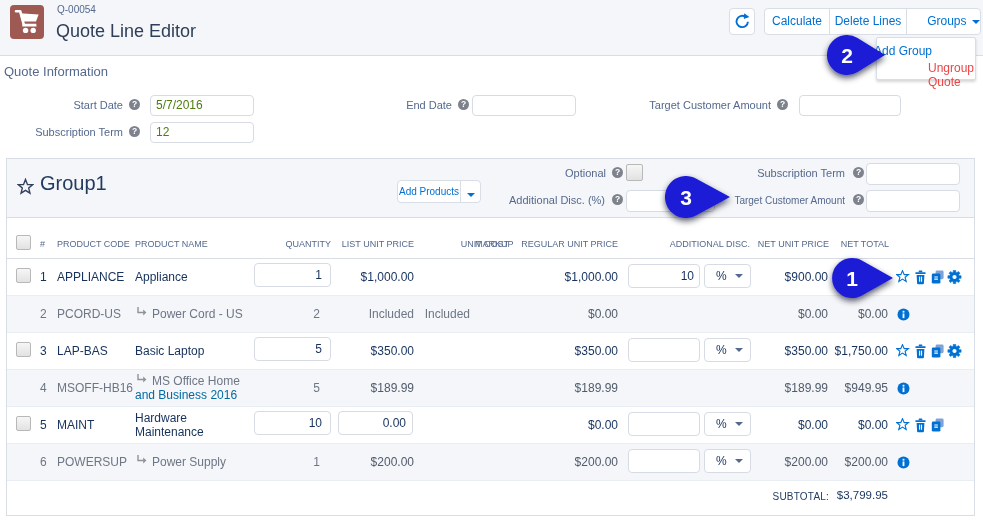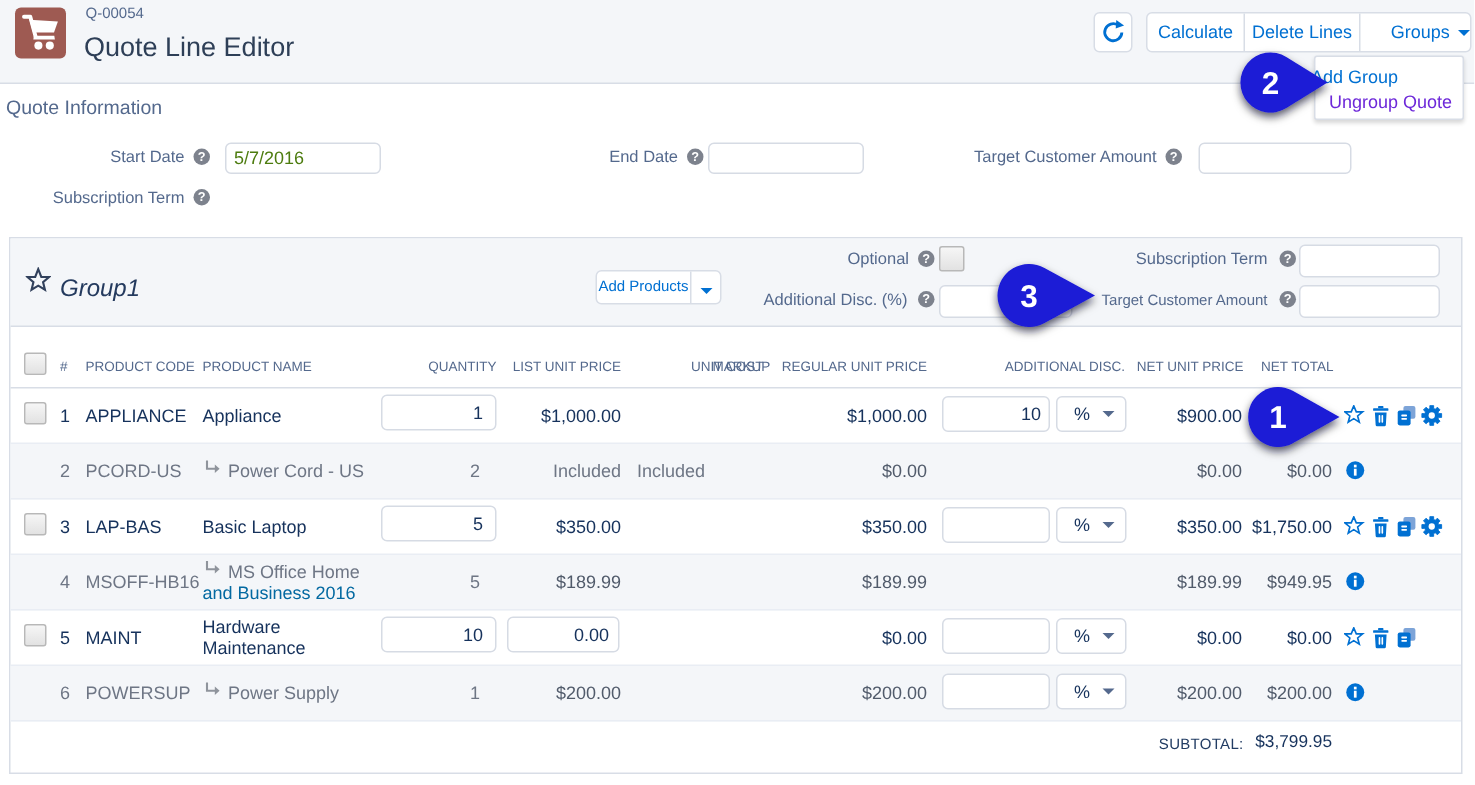--- a/index.html
+++ b/index.html
@@ -51,47 +51,48 @@
   </div>
 
   <div class="btn" style="left:764px;width:217px;">
     <div class="btnseg" style="left:0;width:64px;border-left:none;">Calculate</div>
     <div class="btnseg" style="left:64px;width:77px;">Delete Lines</div>
     <div class="btnseg" style="left:141px;width:94px;">Groups <span class="caret" style="margin-left:2px;"></span></div>
   </div>
 
   <div class="abs" style="left:876px;top:37px;width:100px;height:43px;background:#fff;border:1px solid #d8dde6;border-radius:2px;box-sizing:border-box;box-shadow:0 2px 3px rgba(0,0,0,0.16);"></div>
   <div class="abs" style="left:874px;top:44px;font-size:12px;color:#0070d2;">Add Group</div>
-  <div class="abs" style="left:886px;top:61px;font-size:12px;color:#6d28d9;">Ungroup Quote</div>
+  <div class="abs" style="left:928px;top:61px;font-size:12px;color:#ef4444;">Ungroup Quote</div>
 
   <div class="abs" style="left:4px;top:64px;font-size:13px;color:#54698d;">Quote Information</div>
 
   <div class="lbl" style="left:23px;top:99px;width:100px;">Start Date</div>
   <div class="help" style="left:129px;top:99px;">?</div>
   <div class="inp" style="left:150px;top:95px;width:104px;height:21px;line-height:19px;padding-left:5px;">5/7/2016</div>
 
   <div class="lbl" style="left:23px;top:126px;width:100px;">Subscription Term</div>
   <div class="help" style="left:129px;top:126px;">?</div>
+  <div class="inp" style="left:150px;top:122px;width:104px;height:21px;line-height:19px;padding-left:5px;">12</div>
 
   <div class="lbl" style="left:352px;top:99px;width:100px;">End Date</div>
   <div class="help" style="left:458px;top:99px;">?</div>
   <div class="inp" style="left:472px;top:95px;width:104px;height:21px;"></div>
 
   <div class="lbl" style="left:621px;top:99px;width:150px;">Target Customer Amount</div>
   <div class="help" style="left:777px;top:99px;">?</div>
   <div class="inp" style="left:799px;top:95px;width:102px;height:21px;"></div>
 
   <div class="abs" style="left:6px;top:158px;width:969px;height:358px;box-sizing:border-box;border:1px solid #d8dde6;background:#fff;"></div>
 
   <div class="abs" style="left:7px;top:159px;width:967px;height:59px;background:#f4f6f9;border-bottom:1px solid #d8dde6;box-sizing:border-box;"></div>
 
   <svg class="abs" style="left:17px;top:178px;" width="17" height="18" viewBox="-8.5 -9 17 18">
     <polygon points="0,-7.6 2.02,-2.35 7.23,-2.35 3.2,1.07 4.47,6.15 0,3.44 -4.47,6.15 -3.2,1.07 -7.23,-2.35 -2.02,-2.35" fill="none" stroke="#32415c" stroke-width="1.4" stroke-linejoin="miter"></polygon>
   </svg>
-  <div class="abs" style="left:40px;top:184px;font-size:16px;color:#243a5e;font-style:italic;">Group1</div>
+  <div class="abs" style="left:40px;top:172px;font-size:20px;color:#243a5e;">Group1</div>
 
   <div class="abs" style="left:397px;top:180px;width:84px;height:23px;box-sizing:border-box;background:#fff;border:1px solid #d8dde6;border-radius:4px;">
     <div class="abs" style="left:0;top:0;width:62px;height:21px;font-size:10px;color:#0070d2;text-align:center;line-height:21px;white-space:nowrap;">Add Products</div>
     <div class="abs" style="left:62px;top:0;width:20px;height:21px;border-left:1px solid #d8dde6;text-align:center;"><span class="caret" style="margin-top:8px;"></span></div>
   </div>
 
   <div class="lbl" style="left:506px;top:167px;width:100px;">Optional</div>
   <div class="help" style="left:612px;top:167px;">?</div>
   <div class="cb" style="left:626px;top:164px;width:17px;height:17px;"></div>
 

